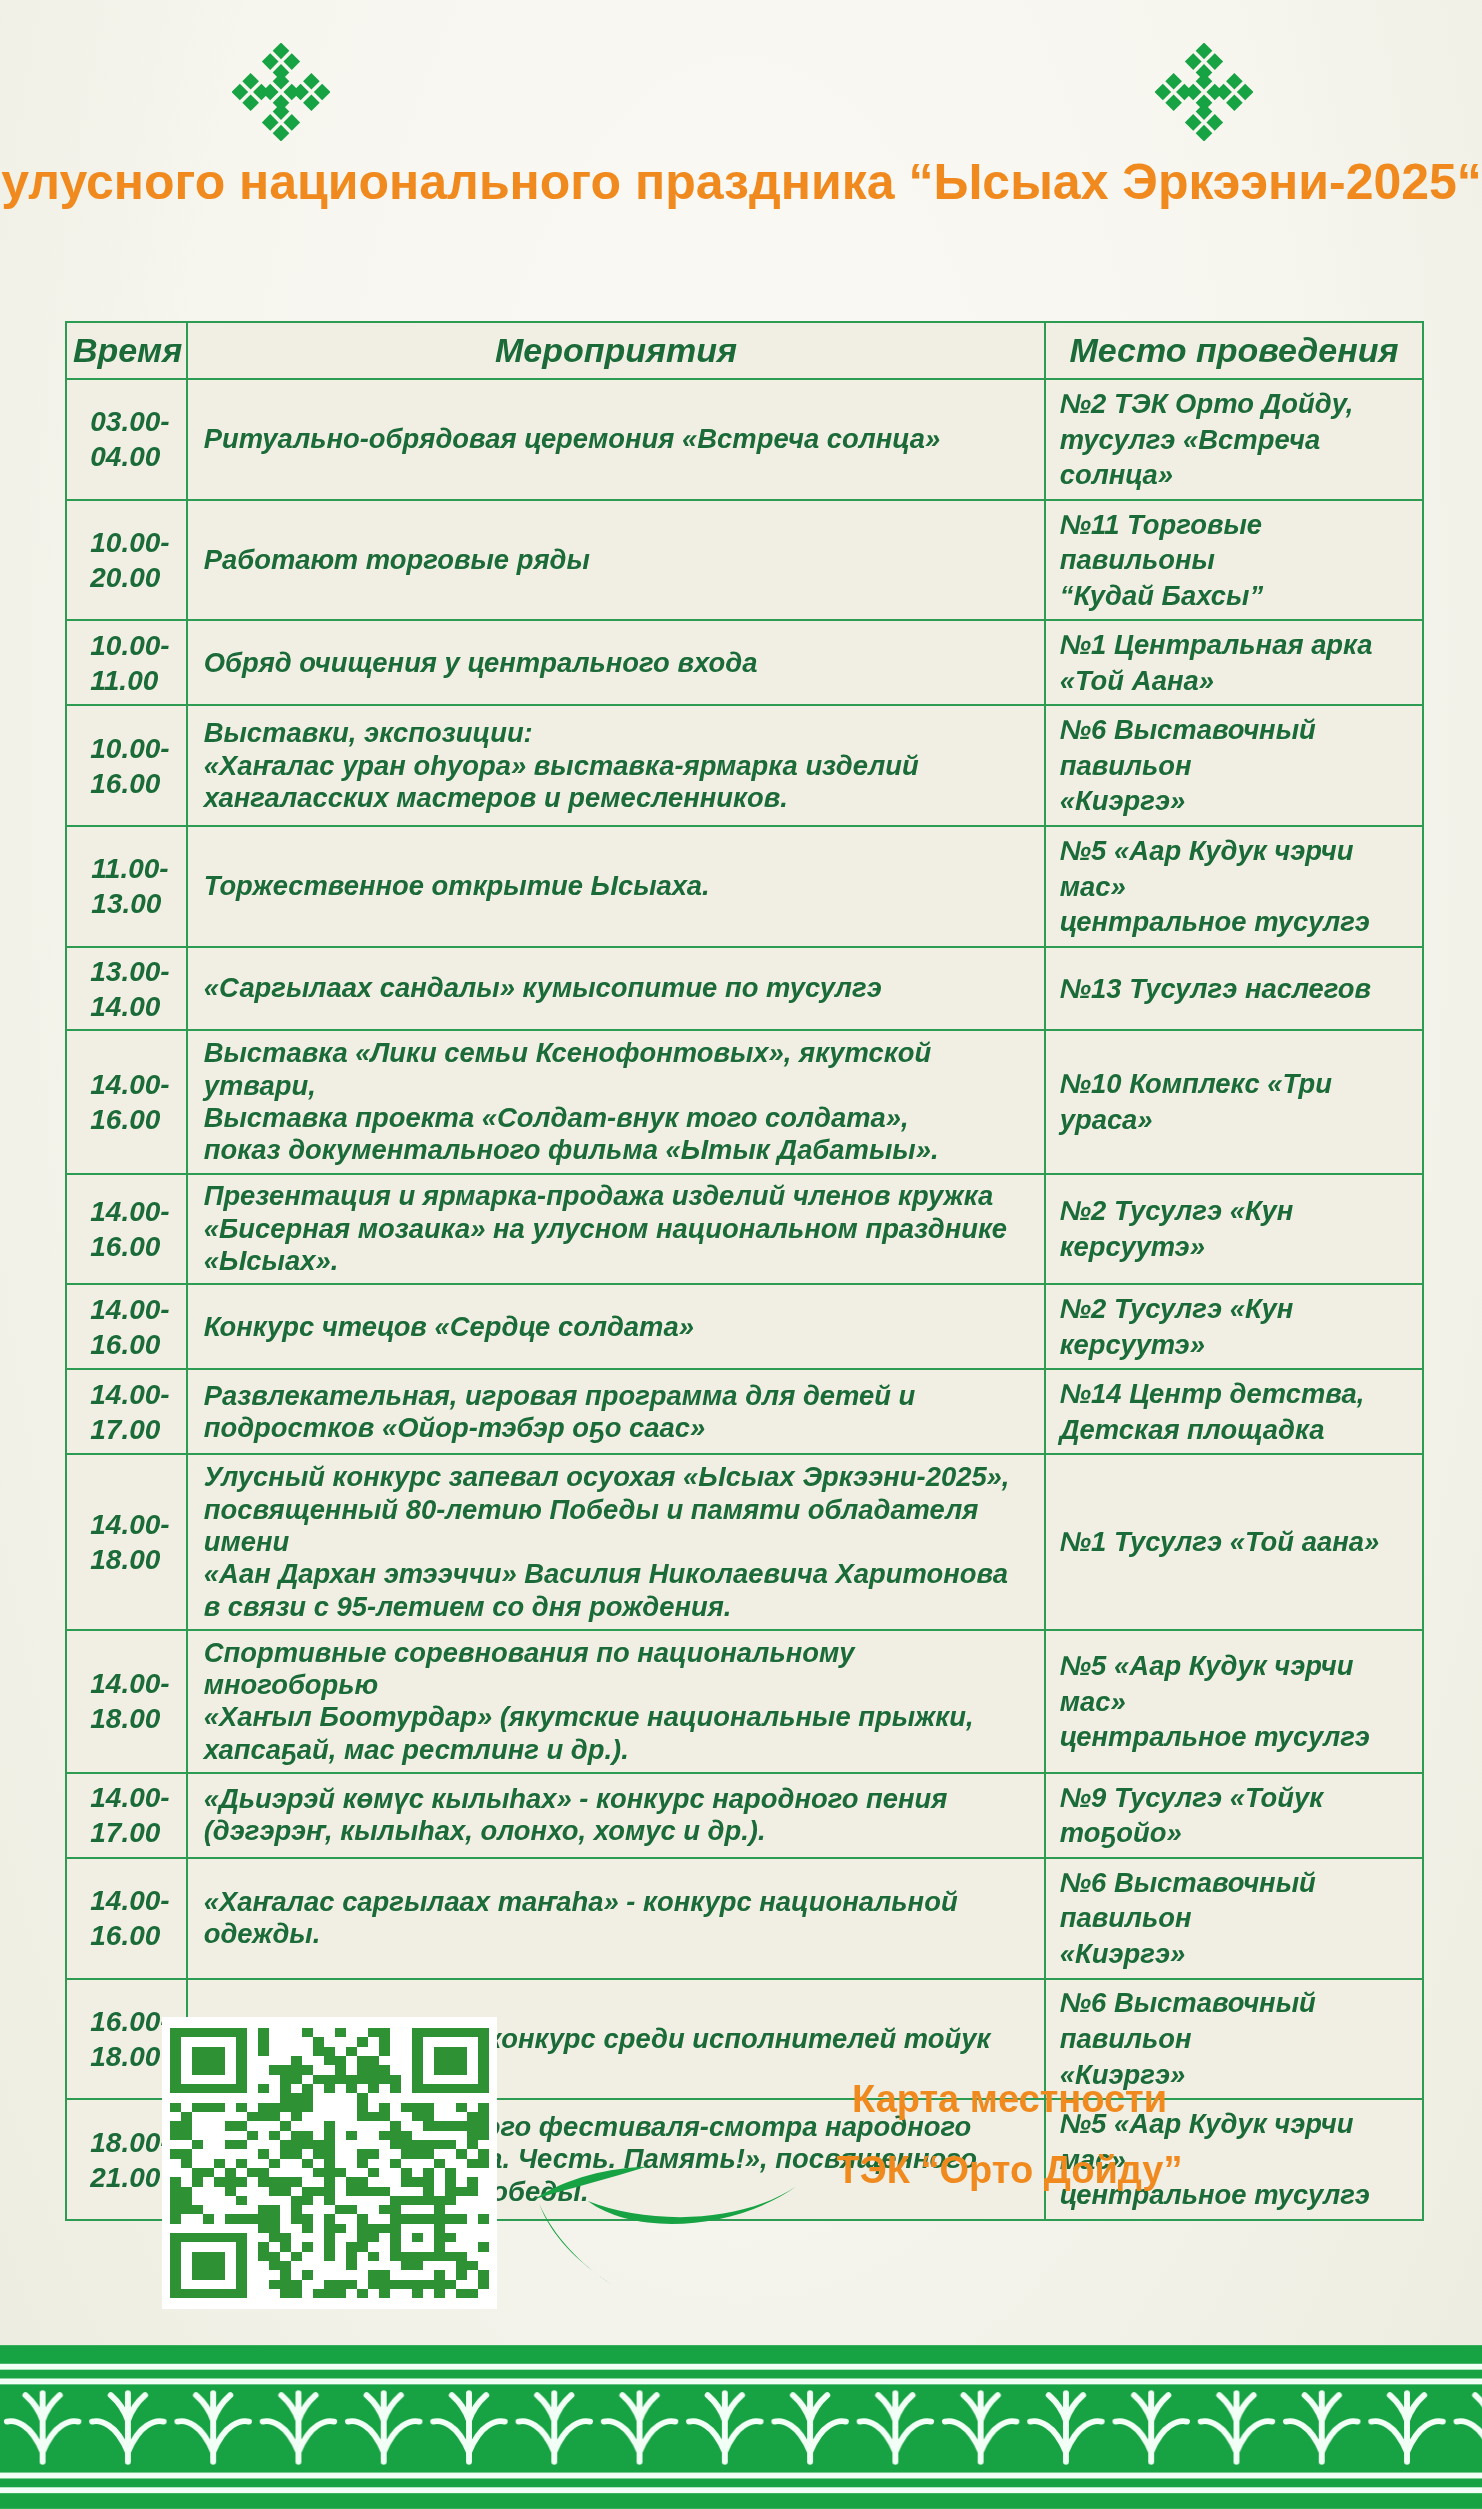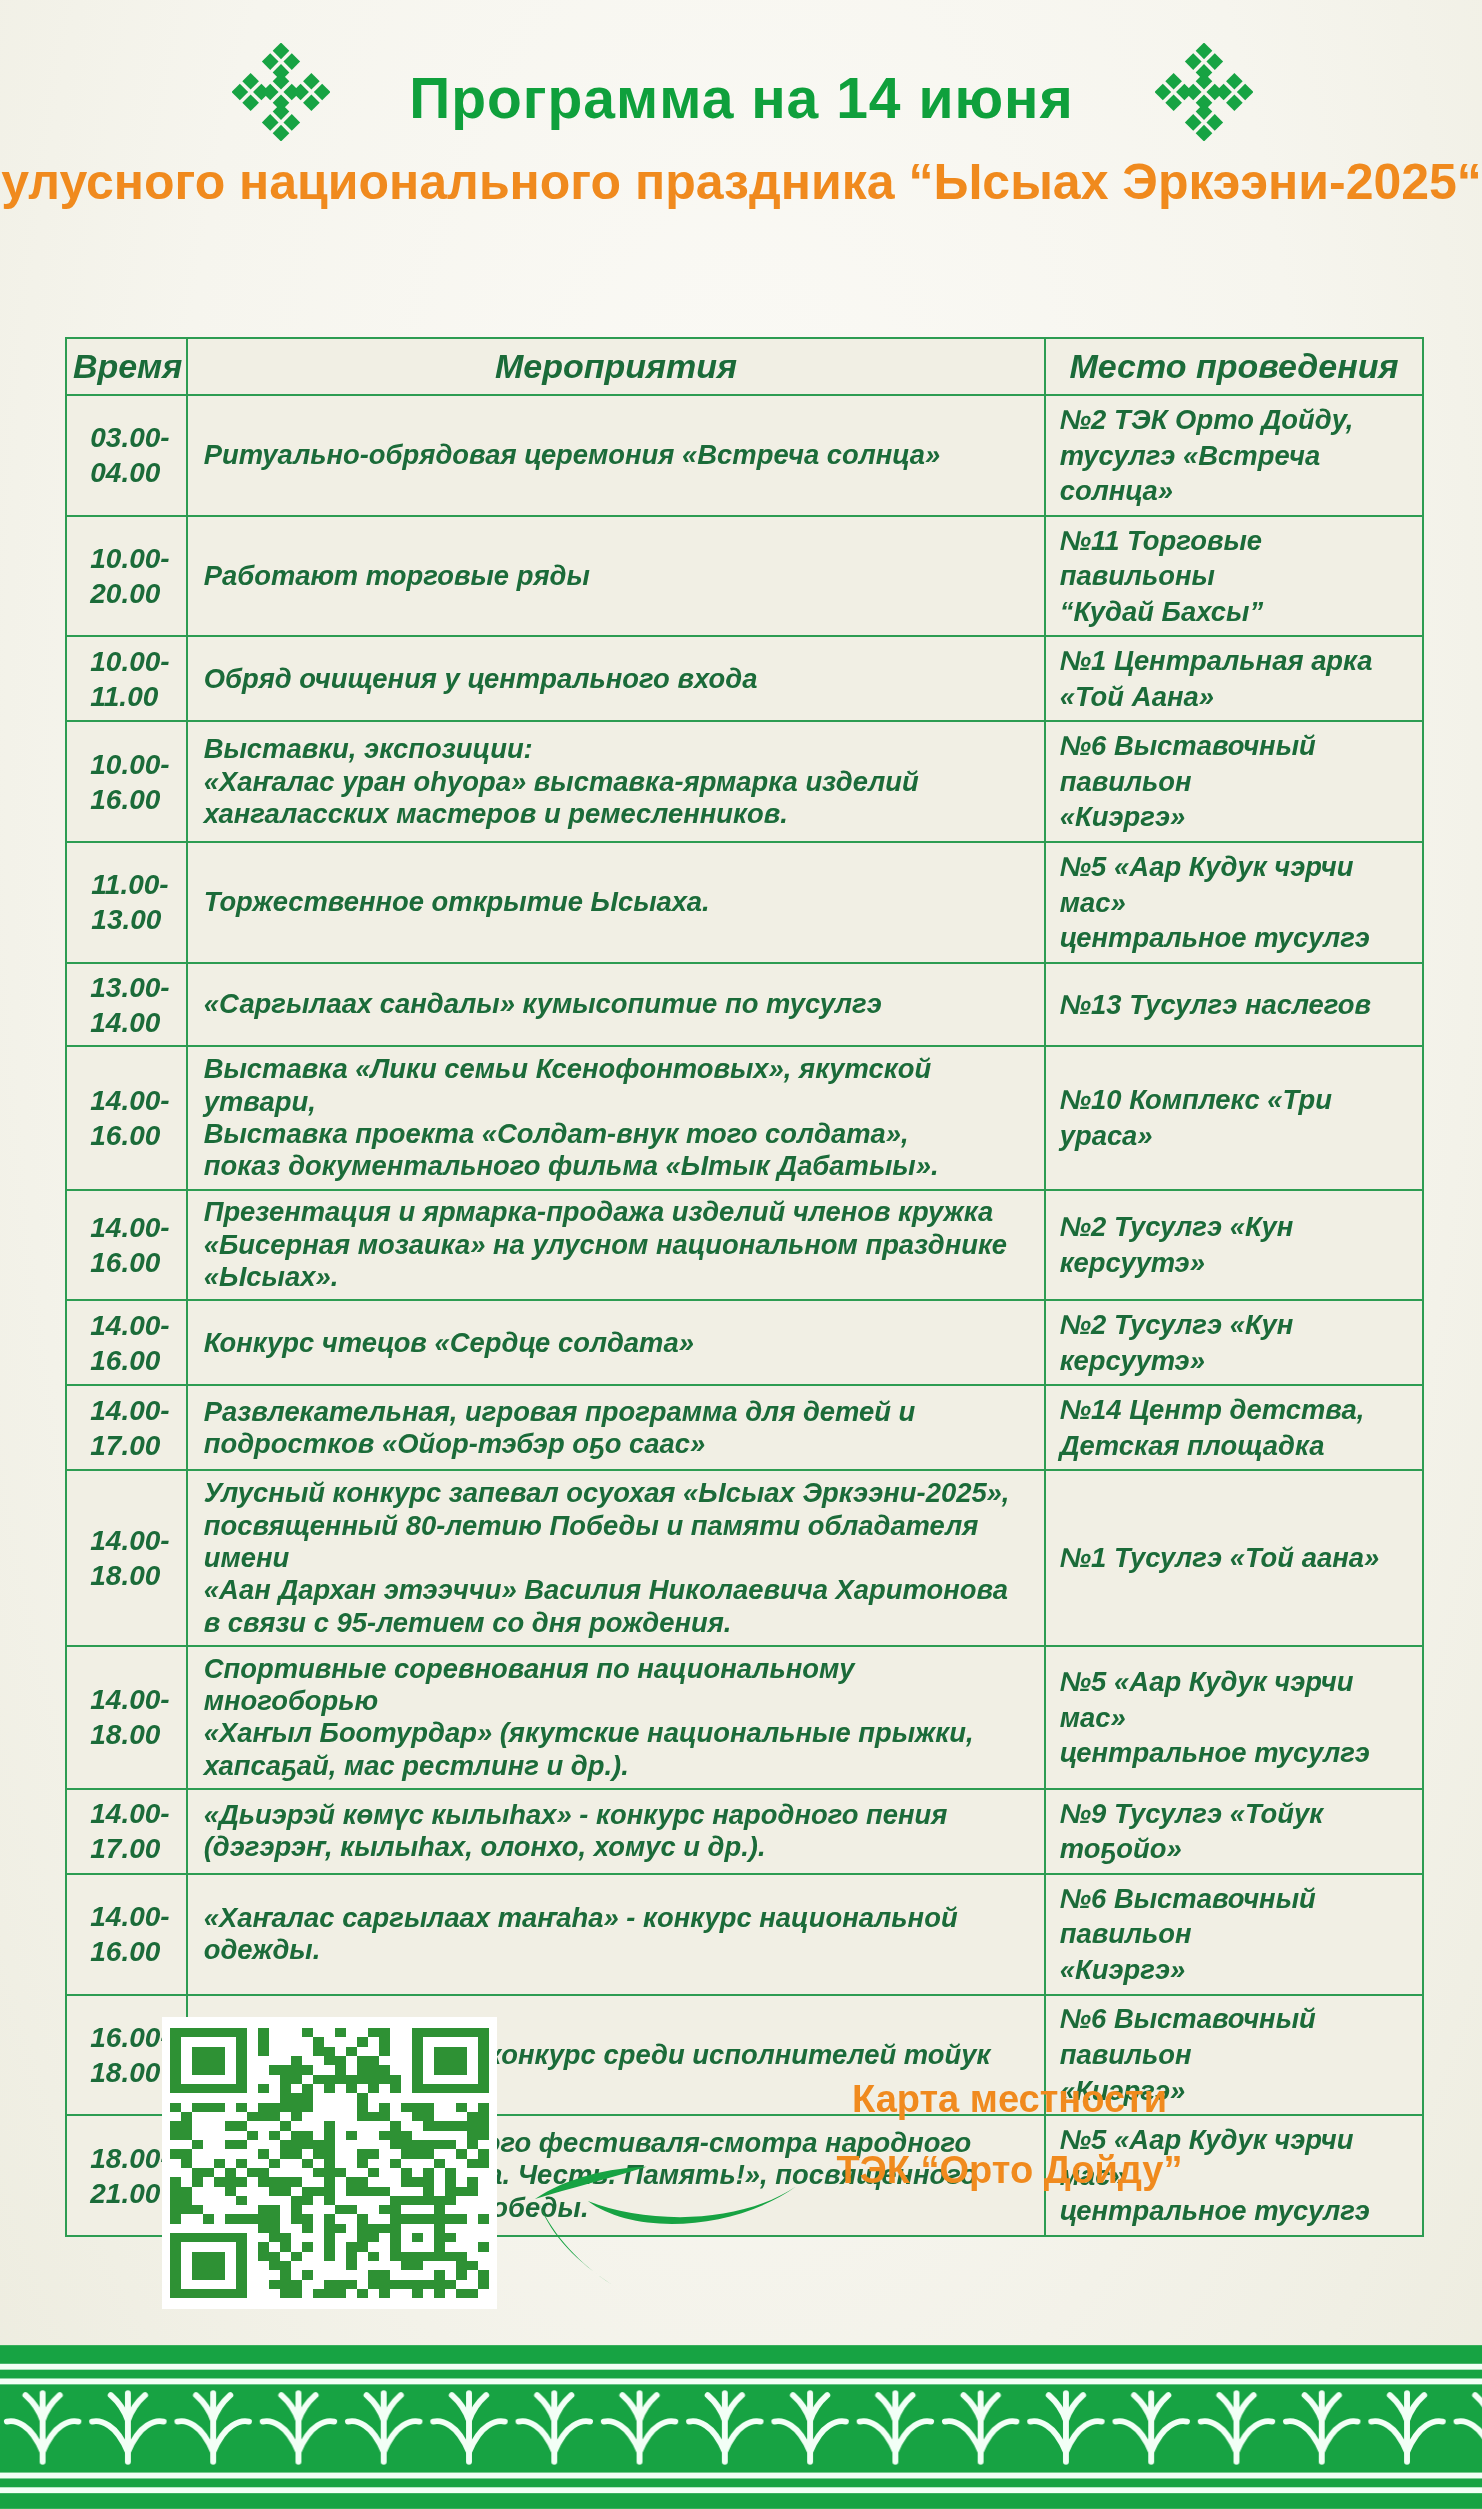--- a/index.html
+++ b/index.html
@@ -18,21 +18,21 @@
   .ornament{position:absolute;width:98px;height:98px;}
   .ornament.left{left:232px;top:43px;}
   .ornament.right{left:1155px;top:43px;}
   .subtitle{
     position:absolute;top:157px;left:0;width:100%;text-align:center;
     font-size:50px;font-weight:800;color:#f08a1e;line-height:51px;
   }
 
   
   table.program{
-    position:absolute;left:65px;top:337px;width:1357px;
+    position:absolute;left:65px;top:321px;width:1357px;
     border-collapse:collapse;table-layout:fixed;
     background:#f1efe4;
     padding-left:30px;
   }
   table.program col.c-time{width:121px;}
   table.program col.c-event{width:858px;}
   table.program col.c-venue{width:378px;}
   table.program th, table.program td{
     border:2.9px solid #2d9c52;vertical-align:middle;
     color:#1b6b39;font-style:italic;font-weight:700;
@@ -83,21 +83,20 @@
     <use href="#cluster" x="0" y="31"></use>
   </svg>
   <svg class="ornament right" viewBox="-50 -50 100 100">
     <use href="#cluster" x="0" y="-31"></use>
     <use href="#cluster" x="-31" y="0"></use>
     <use href="#cluster" x="0" y="0"></use>
     <use href="#cluster" x="31" y="0"></use>
     <use href="#cluster" x="0" y="31"></use>
   </svg>
 
-  <div class="title">Программа на 14 июня</div>
   <div class="subtitle">
     <div>улусного национального праздника “Ысыах Эркээни-2025“</div>
   </div>
 
   <table class="program">
     <colgroup>
         <col class="c-time">
         <col class="c-event">
         <col class="c-venue">
       </colgroup>

